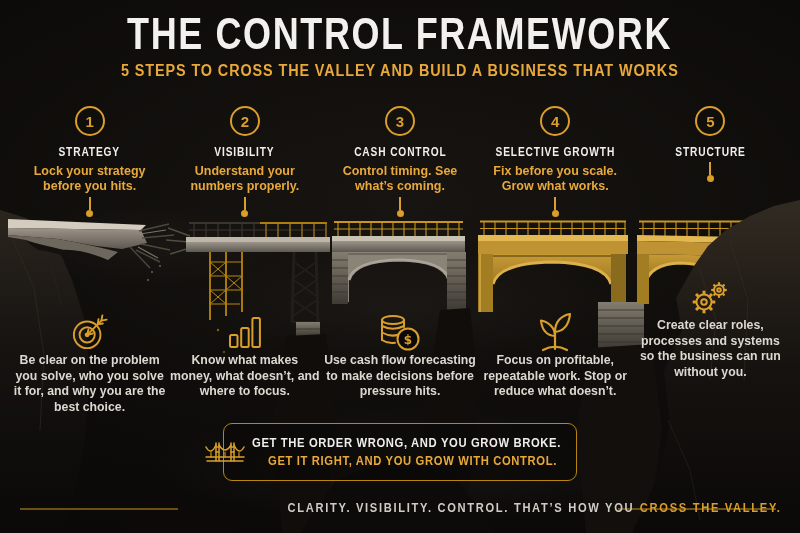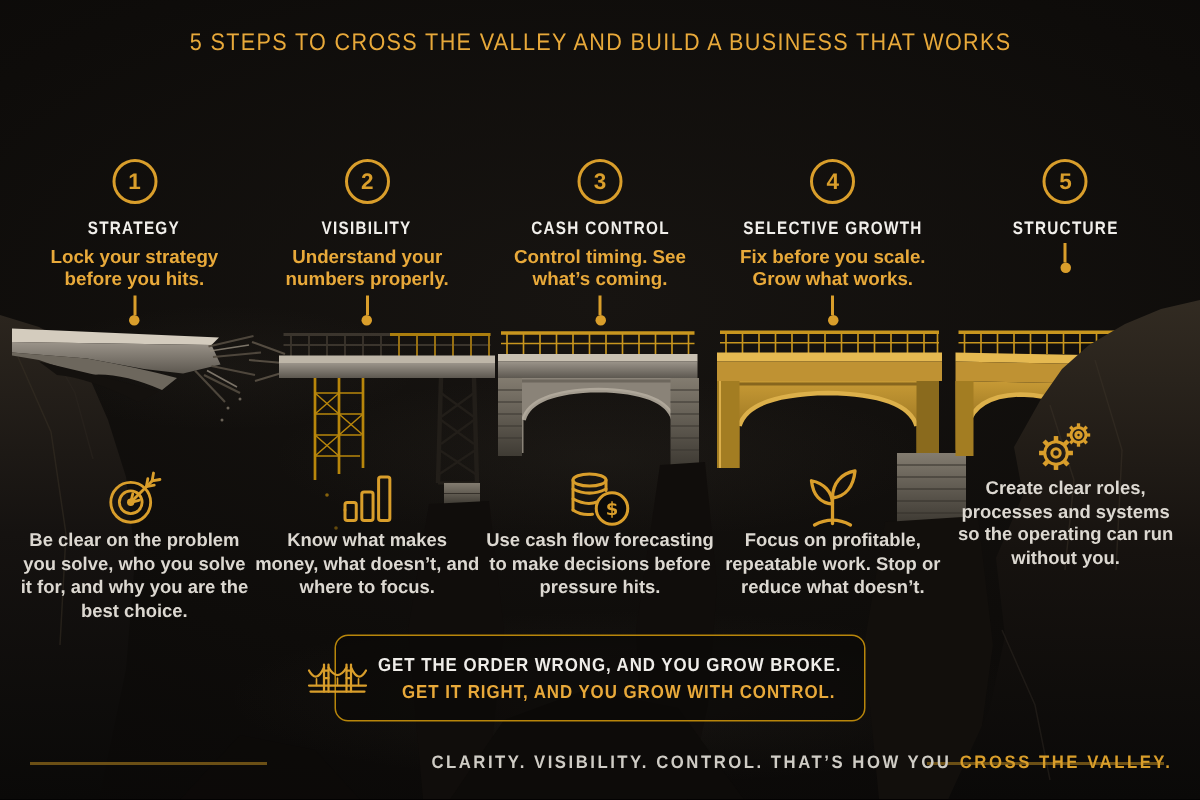--- a/index.html
+++ b/index.html
@@ -9,21 +9,21 @@
     font-family:"Liberation Sans", sans-serif;color:#eee;
   }
   .scene{position:absolute;inset:0;display:block;}
   .content{position:absolute;inset:0;}
   .xs{display:inline-block;transform:scaleX(.85);transform-origin:50% 50%;white-space:nowrap;}
 
   
   .header{position:absolute;top:13px;left:0;width:100%;text-align:center;}
   .title{margin:0;font-size:45px;line-height:42px;font-weight:700;letter-spacing:2px;color:#f3f1ed;}
   .title .xs{transform:scaleX(.8);}
-  .subtitle{margin-top:7px;font-size:16px;font-weight:400;letter-spacing:1px;color:var(--gold-bright,#e5a935);}
+  .subtitle{margin-top:7px;font-size:16px;font-weight:700;letter-spacing:1px;color:var(--gold-bright,#e5a935);}
   .subtitle .xs{transform:scaleX(.9);}
 
   
   .steps{position:absolute;top:106px;left:12px;width:776px;display:flex;}
   .step{flex:1;display:flex;flex-direction:column;align-items:center;text-align:center;}
   .num{width:26px;height:26px;border:2px solid var(--gold,#d99e2b);border-radius:50%;
        display:flex;align-items:center;justify-content:center;
        font-size:15px;font-weight:700;color:var(--gold,#d99e2b);}
   .step-title{margin-top:9px;font-size:12px;font-weight:700;letter-spacing:1px;color:#f1efeb;}
   .tagline{margin-top:5px;font-size:12.5px;line-height:15px;font-weight:700;
@@ -197,20 +197,21 @@
     <path d="M700,270 L716,320 L710,380 M730,240 L748,300 L744,380" stroke="#3a3228" stroke-width="1" fill="none" opacity=".5"></path>
     <path d="M668,420 L690,470 L700,520" stroke="#2e2821" stroke-width="1" fill="none" opacity=".5"></path>
 
     <path d="M300,533 L336,480 L390,460 L452,472 L496,533 Z" fill="#0d0b09"></path>
     <path d="M120,533 L160,490 L210,500 L240,533 Z" fill="#0c0a09" opacity=".9"></path>
   </svg>
 
   <div class="content">
 
     <div class="header">
+      <h1 class="title"><span class="xs">THE CONTROL FRAMEWORK</span></h1>
       <div class="subtitle"><span class="xs">5 STEPS TO CROSS THE VALLEY AND BUILD A BUSINESS THAT WORKS</span></div>
     </div>
 
     <div class="steps">
 
       <div class="step">
         <div class="num">
             <span>1</span>
           </div>
         <div class="step-title"><span class="xs">STRATEGY</span></div>
@@ -341,21 +342,21 @@
               <rect x="28.9" y="4.2" width="2.2" height="3.2" transform="rotate(315 30 12)"></rect>
             </g>
             <g stroke="currentColor" stroke-width="2" fill="none">
               <circle cx="15" cy="24" r="7.5"></circle>
                 <circle cx="15" cy="24" r="2.8"></circle>
               <circle cx="30" cy="12" r="5"></circle>
                 <circle cx="30" cy="12" r="1.8"></circle>
             </g>
           </svg>
         </div>
-        <div class="desc">Create clear roles, processes and systems so the operating can run without you.</div>
+        <div class="desc">Create clear roles, processes and systems so the business can run without you.</div>
       </div>
     </div>
 
     <div class="callout">
       <span class="callout-icon">
         <svg width="40" height="28" viewBox="0 0 40 28">
           <g stroke="currentColor" stroke-width="1.5" fill="none" stroke-linecap="round">
             <line x1="1" y1="19" x2="39" y2="19"></line>
             <line x1="2" y1="23" x2="38" y2="23"></line>
             <path d="M11,5 V23 M14,5 V23 M26,5 V23 M29,5 V23"></path>

